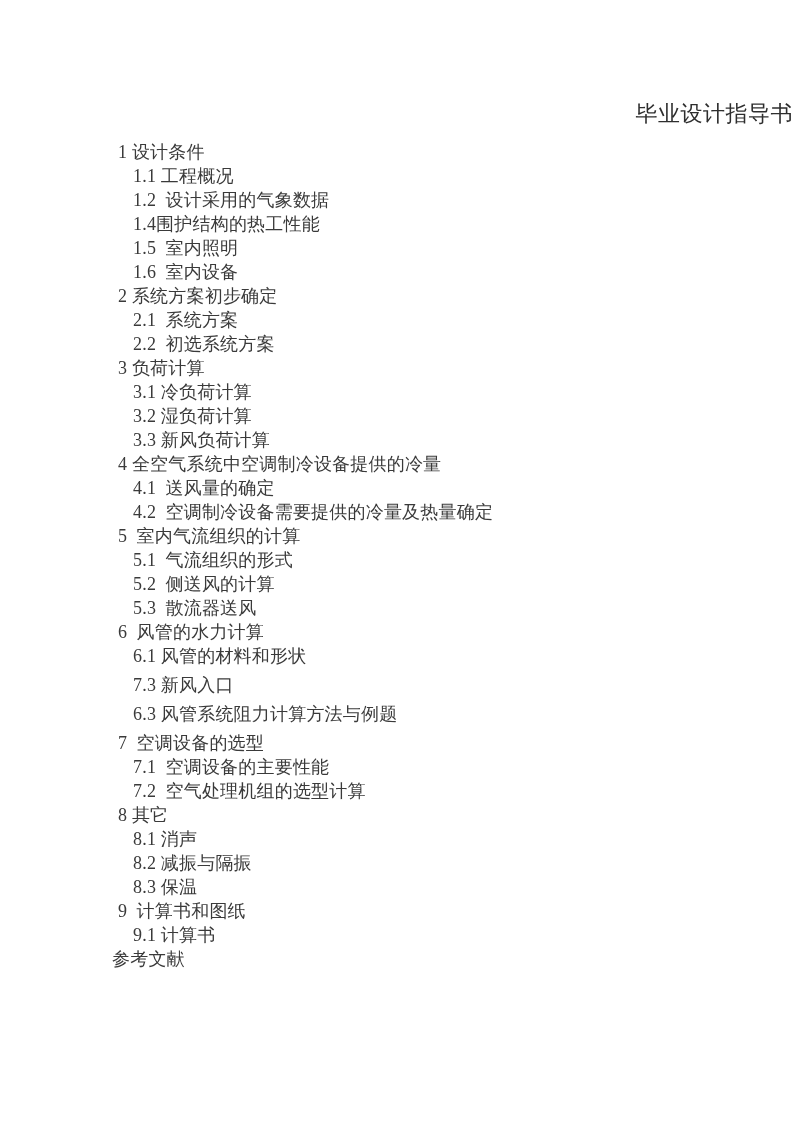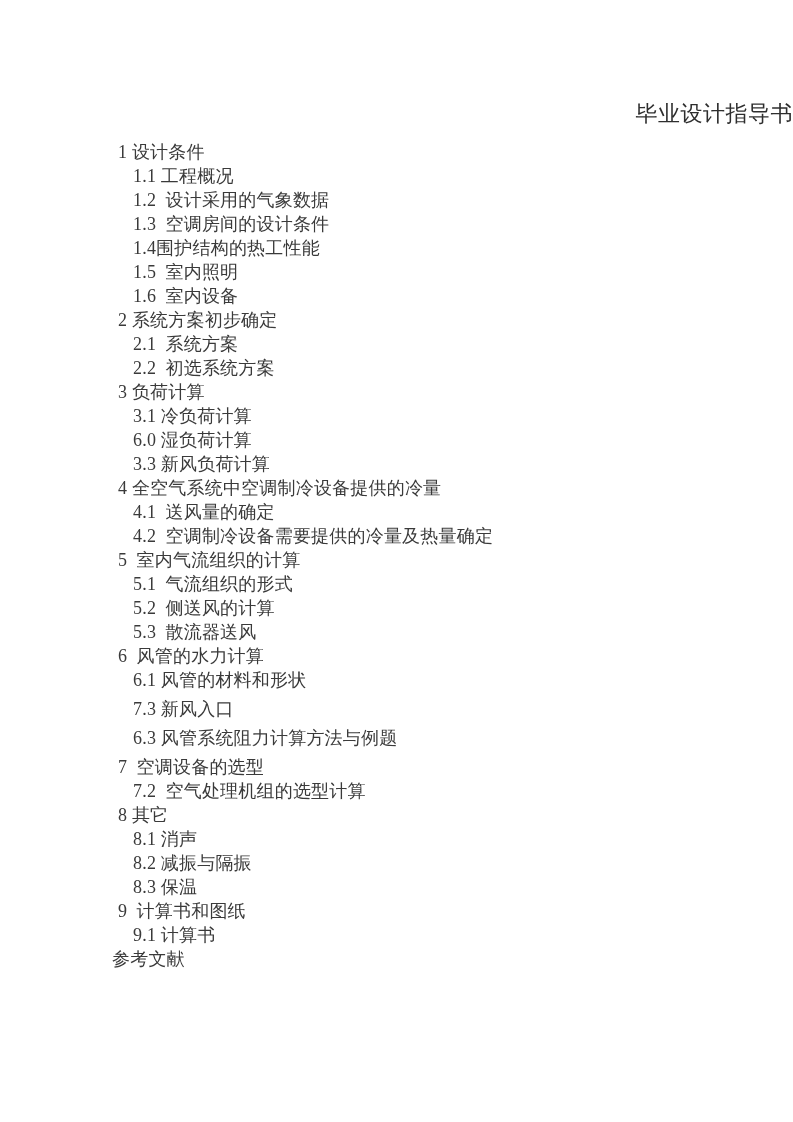--- a/index.html
+++ b/index.html
@@ -63,43 +63,43 @@
 <body>
 
 <div class="page">
 
   <div class="doc-title">毕业设计指导书</div>
 
   <div class="toc">
       <div class="toc-line lvl-1">1 设计条件</div>
       <div class="toc-line lvl-2">1.1 工程概况</div>
       <div class="toc-line lvl-2">1.2  设计采用的气象数据</div>
-      <div class="toc-line lvl-2">1.3  空调房间的设计条件</div>
       <div class="toc-line lvl-2">1.4围护结构的热工性能</div>
       <div class="toc-line lvl-2">1.5  室内照明</div>
       <div class="toc-line lvl-2">1.6  室内设备</div>
       <div class="toc-line lvl-1">2 系统方案初步确定</div>
       <div class="toc-line lvl-2">2.1  系统方案</div>
       <div class="toc-line lvl-2">2.2  初选系统方案</div>
       <div class="toc-line lvl-1">3 负荷计算</div>
       <div class="toc-line lvl-2">3.1 冷负荷计算</div>
-      <div class="toc-line lvl-2">6.0 湿负荷计算</div>
+      <div class="toc-line lvl-2">3.2 湿负荷计算</div>
       <div class="toc-line lvl-2">3.3 新风负荷计算</div>
       <div class="toc-line lvl-1">4 全空气系统中空调制冷设备提供的冷量</div>
       <div class="toc-line lvl-2">4.1  送风量的确定</div>
       <div class="toc-line lvl-2">4.2  空调制冷设备需要提供的冷量及热量确定</div>
       <div class="toc-line lvl-1">5  室内气流组织的计算</div>
       <div class="toc-line lvl-2">5.1  气流组织的形式</div>
       <div class="toc-line lvl-2">5.2  侧送风的计算</div>
       <div class="toc-line lvl-2">5.3  散流器送风</div>
       <div class="toc-line lvl-1">6  风管的水力计算</div>
       <div class="toc-line lvl-2 gap-after">6.1 风管的材料和形状</div>
       <div class="toc-line lvl-2 gap-after">7.3 新风入口</div>
       <div class="toc-line lvl-2 gap-after">6.3 风管系统阻力计算方法与例题</div>
       <div class="toc-line lvl-1">7  空调设备的选型</div>
+      <div class="toc-line lvl-2">7.1  空调设备的主要性能</div>
       <div class="toc-line lvl-2">7.2  空气处理机组的选型计算</div>
       <div class="toc-line lvl-1">8 其它</div>
       <div class="toc-line lvl-2">8.1 消声</div>
       <div class="toc-line lvl-2">8.2 减振与隔振</div>
       <div class="toc-line lvl-2">8.3 保温</div>
       <div class="toc-line lvl-1">9  计算书和图纸</div>
       <div class="toc-line lvl-2">9.1 计算书</div>
       <div class="toc-line lvl-plain">参考文献</div>
     </div>
 

